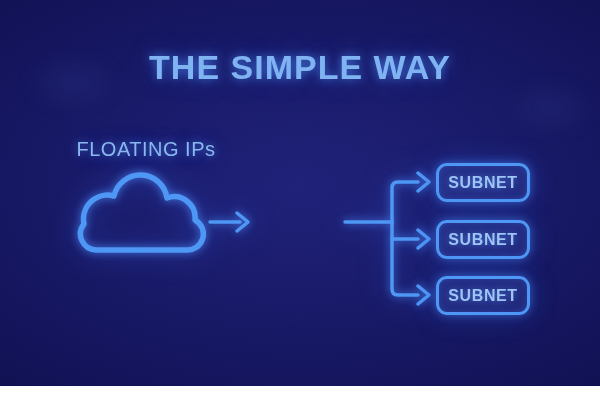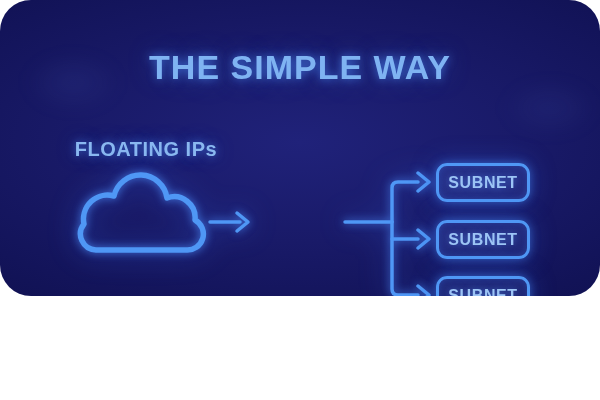--- a/index.html
+++ b/index.html
@@ -8,26 +8,25 @@
     --title-text: #7fb3f2;
     --label-text: #9cc4f5;
     --cloud-label-text: #8ab8f0;
   }
   * { margin: 0; padding: 0; box-sizing: border-box; }
   html, body { width: 600px; height: 400px; overflow: hidden; }
   body { font-family: "Liberation Sans", "DejaVu Sans", sans-serif; }
 
   .canvas {
     position: relative;
-    width: 600px; height: 296px;
+    width: 600px; height: 386px;
     background:
       radial-gradient(ellipse 90% 80% at 50% 48%,
         #20227a 0%, #191a68 42%, #13145a 72%, #0e0f4c 100%);
     overflow: hidden;
-    border-radius: 31px;
   }
 
   .ghost {
     position: absolute;
     border-radius: 50%;
     filter: blur(10px);
     pointer-events: none;
   }
   .ghost-1 {
     left: 8px; top: 45px; width: 130px; height: 75px;
@@ -48,21 +47,21 @@
     color: var(--title-text);
     text-shadow: 0 0 10px rgba(80,140,245,0.75), 0 0 26px rgba(56,110,230,0.45);
     white-space: nowrap;
   }
 
   .cloud-label {
     position: absolute;
     left: 40px; top: 138px; width: 212px;
     text-align: center;
     font-size: 20px;
-    font-weight: 700;
+    font-weight: 400;
     letter-spacing: 0.5px;
     color: var(--cloud-label-text);
     text-shadow: 0 0 8px rgba(80,140,245,0.7), 0 0 20px rgba(56,110,230,0.4);
     white-space: nowrap;
   }
 
   .diagram-svg {
     position: absolute;
     left: 0; top: 0;
     filter: drop-shadow(0 0 4px rgba(76,140,250,0.85)) drop-shadow(0 0 14px rgba(50,105,235,0.45));

